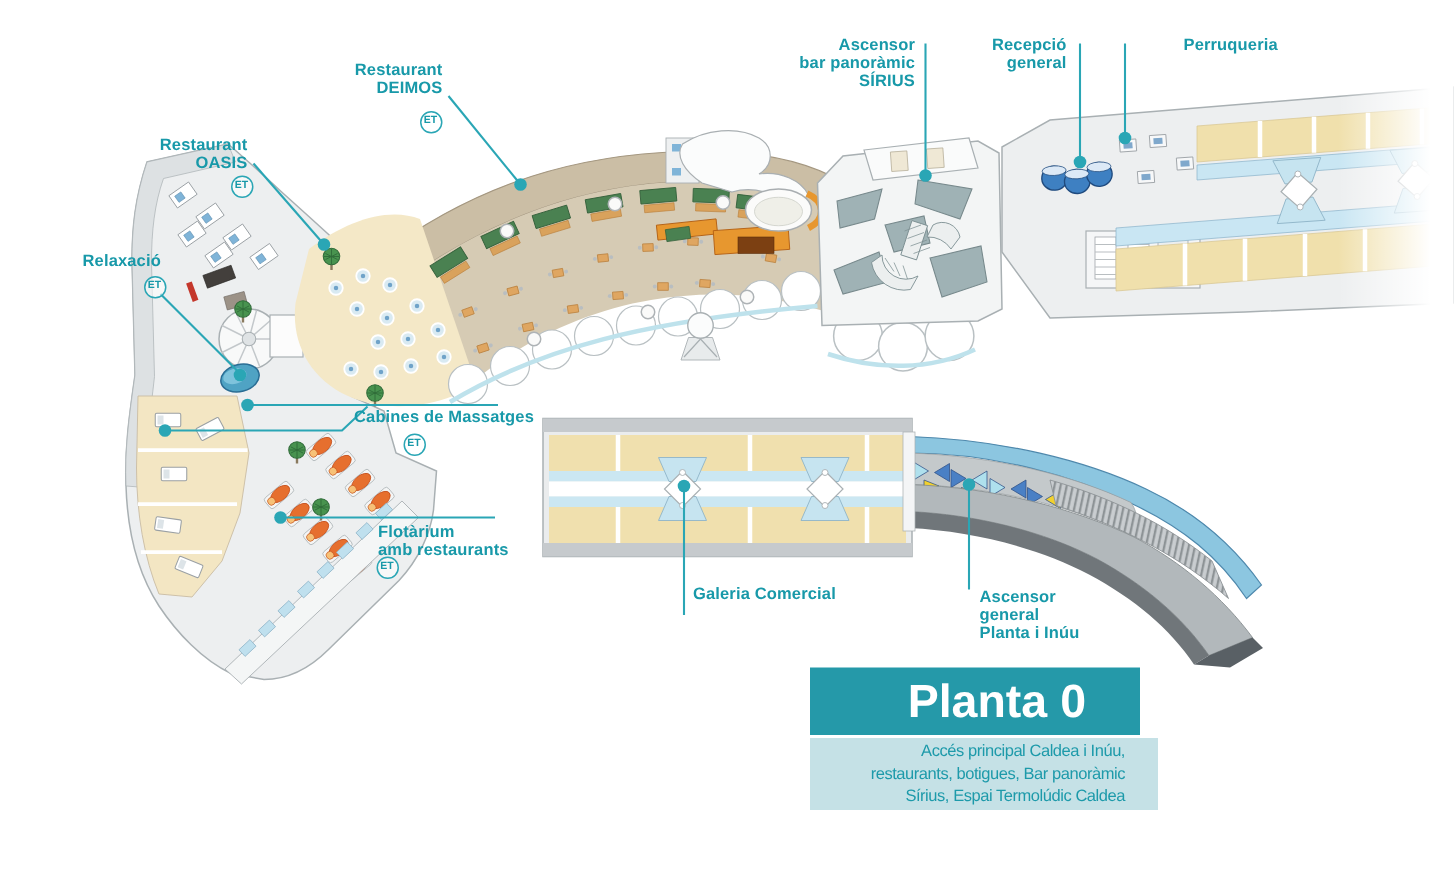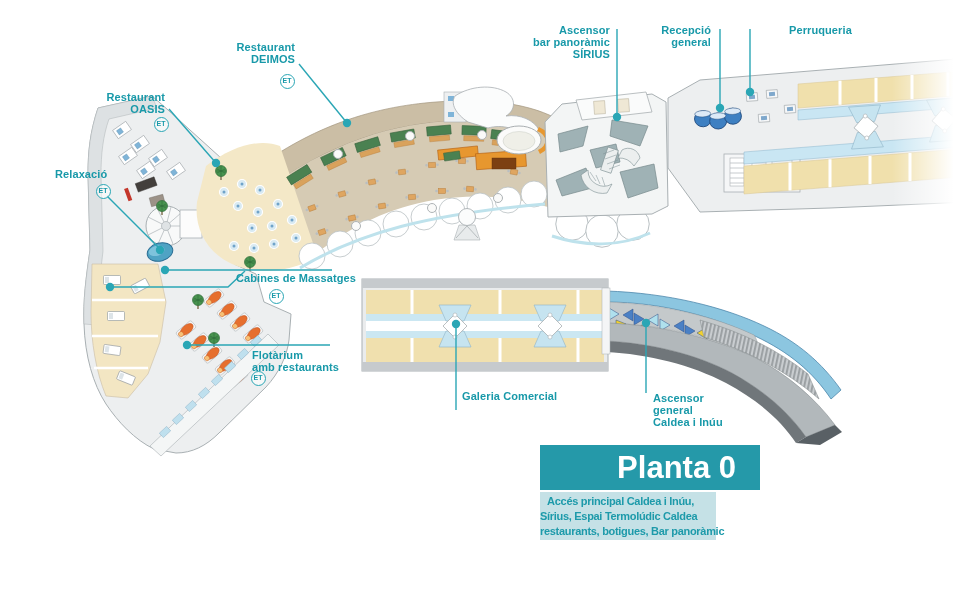--- a/index.html
+++ b/index.html
@@ -8,23 +8,23 @@
   svg{position:absolute;left:0;top:0;}
   .lbl{position:absolute;color:#1899A9;font-weight:bold;font-size:11px;line-height:12px;
        letter-spacing:.1px;white-space:nowrap;}
   .lbl .ln{display:block;}
   .r{text-align:right;}
   .et{position:absolute;width:15px;height:15px;box-sizing:border-box;border:1.6px solid #2AA6B5;
       border-radius:50%;color:#1899A9;font-weight:bold;font-size:7px;line-height:11.5px;
       text-align:center;background:rgba(255,255,255,.55);}
   .panel-title{position:absolute;left:540px;top:445px;width:220px;height:45px;background:#2599A9;
       color:#fff;font-weight:bold;font-size:31px;line-height:45px;text-align:right;
-      padding-right:24px;box-sizing:border-box;}
-  .panel-desc{position:absolute;left:540px;top:492px;width:176px;height:48px;background:#C5E1E6;
-      color:#1D9AAA;font-weight:bold;font-size:11px;line-height:15px;letter-spacing:-0.3px;
+      padding-right:36px;box-sizing:border-box;}
+  .panel-desc{position:absolute;left:540px;top:492px;width:232px;height:48px;background:#C5E1E6;
+      color:#1D9AAA;font-weight:normal;font-size:11px;line-height:15px;letter-spacing:-0.3px;
       text-align:right;padding:2px 22px 0 0;box-sizing:border-box;}
   .panel-desc .ln{display:block;white-space:nowrap;}
 </style>
 </head>
 <body>
 
 <div class="stage">
 <svg width="969" height="597" viewBox="0 0 969 597">
   <defs>
     <g id="tbl">
@@ -414,22 +414,22 @@
     <span class="ln">Perruqueria</span>
   </div>
 
   <div class="lbl" style="left:462px;top:390px">
     <span class="ln">Galeria Comercial</span>
   </div>
 
   <div class="lbl" style="left:653px;top:392px">
     <span class="ln">Ascensor</span>
     <span class="ln">general</span>
-    <span class="ln">Caldea i Inúu</span>
+    <span class="ln">Planta i Inúu</span>
   </div>
 
   <div class="panel-title">Planta 0</div>
   <div class="panel-desc">
     <span class="ln">Accés principal Caldea i Inúu,</span>
+    <span class="ln">restaurants, botigues, Bar panoràmic</span>
     <span class="ln">Sírius, Espai Termolúdic Caldea</span>
-    <span class="ln">restaurants, botigues, Bar panoràmic</span>
   </div>
 </div>
 
 </body></html>

